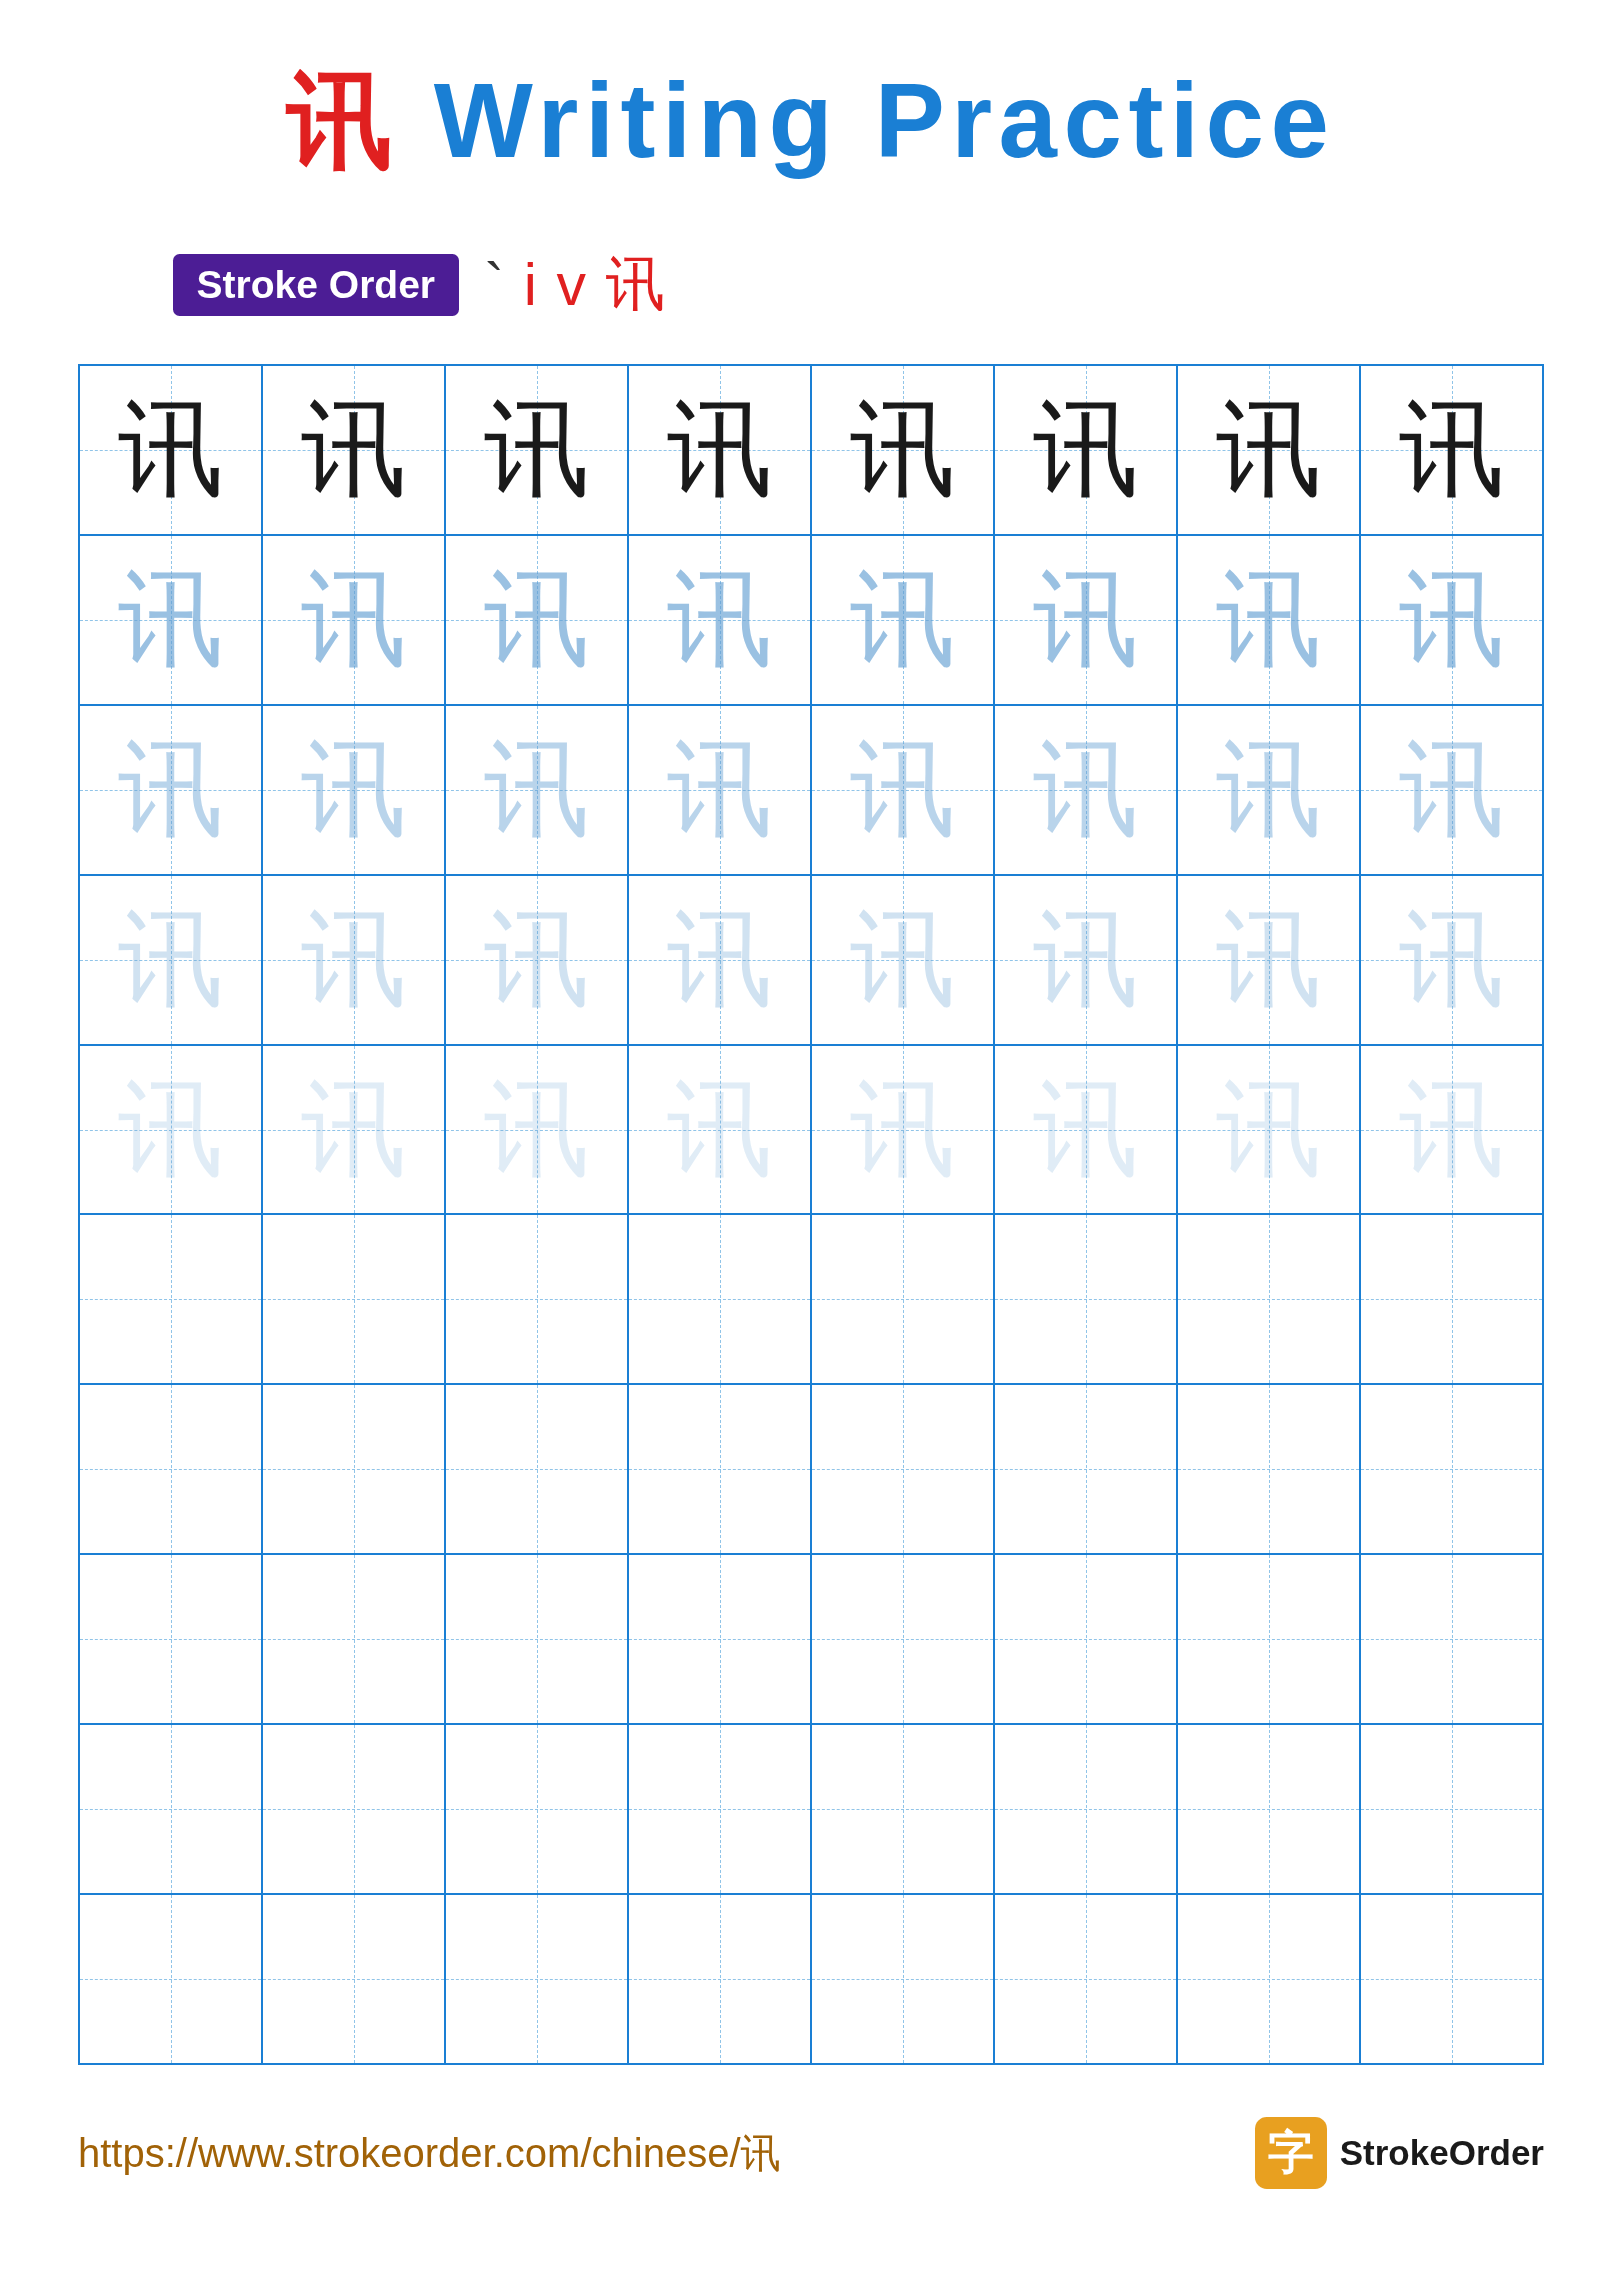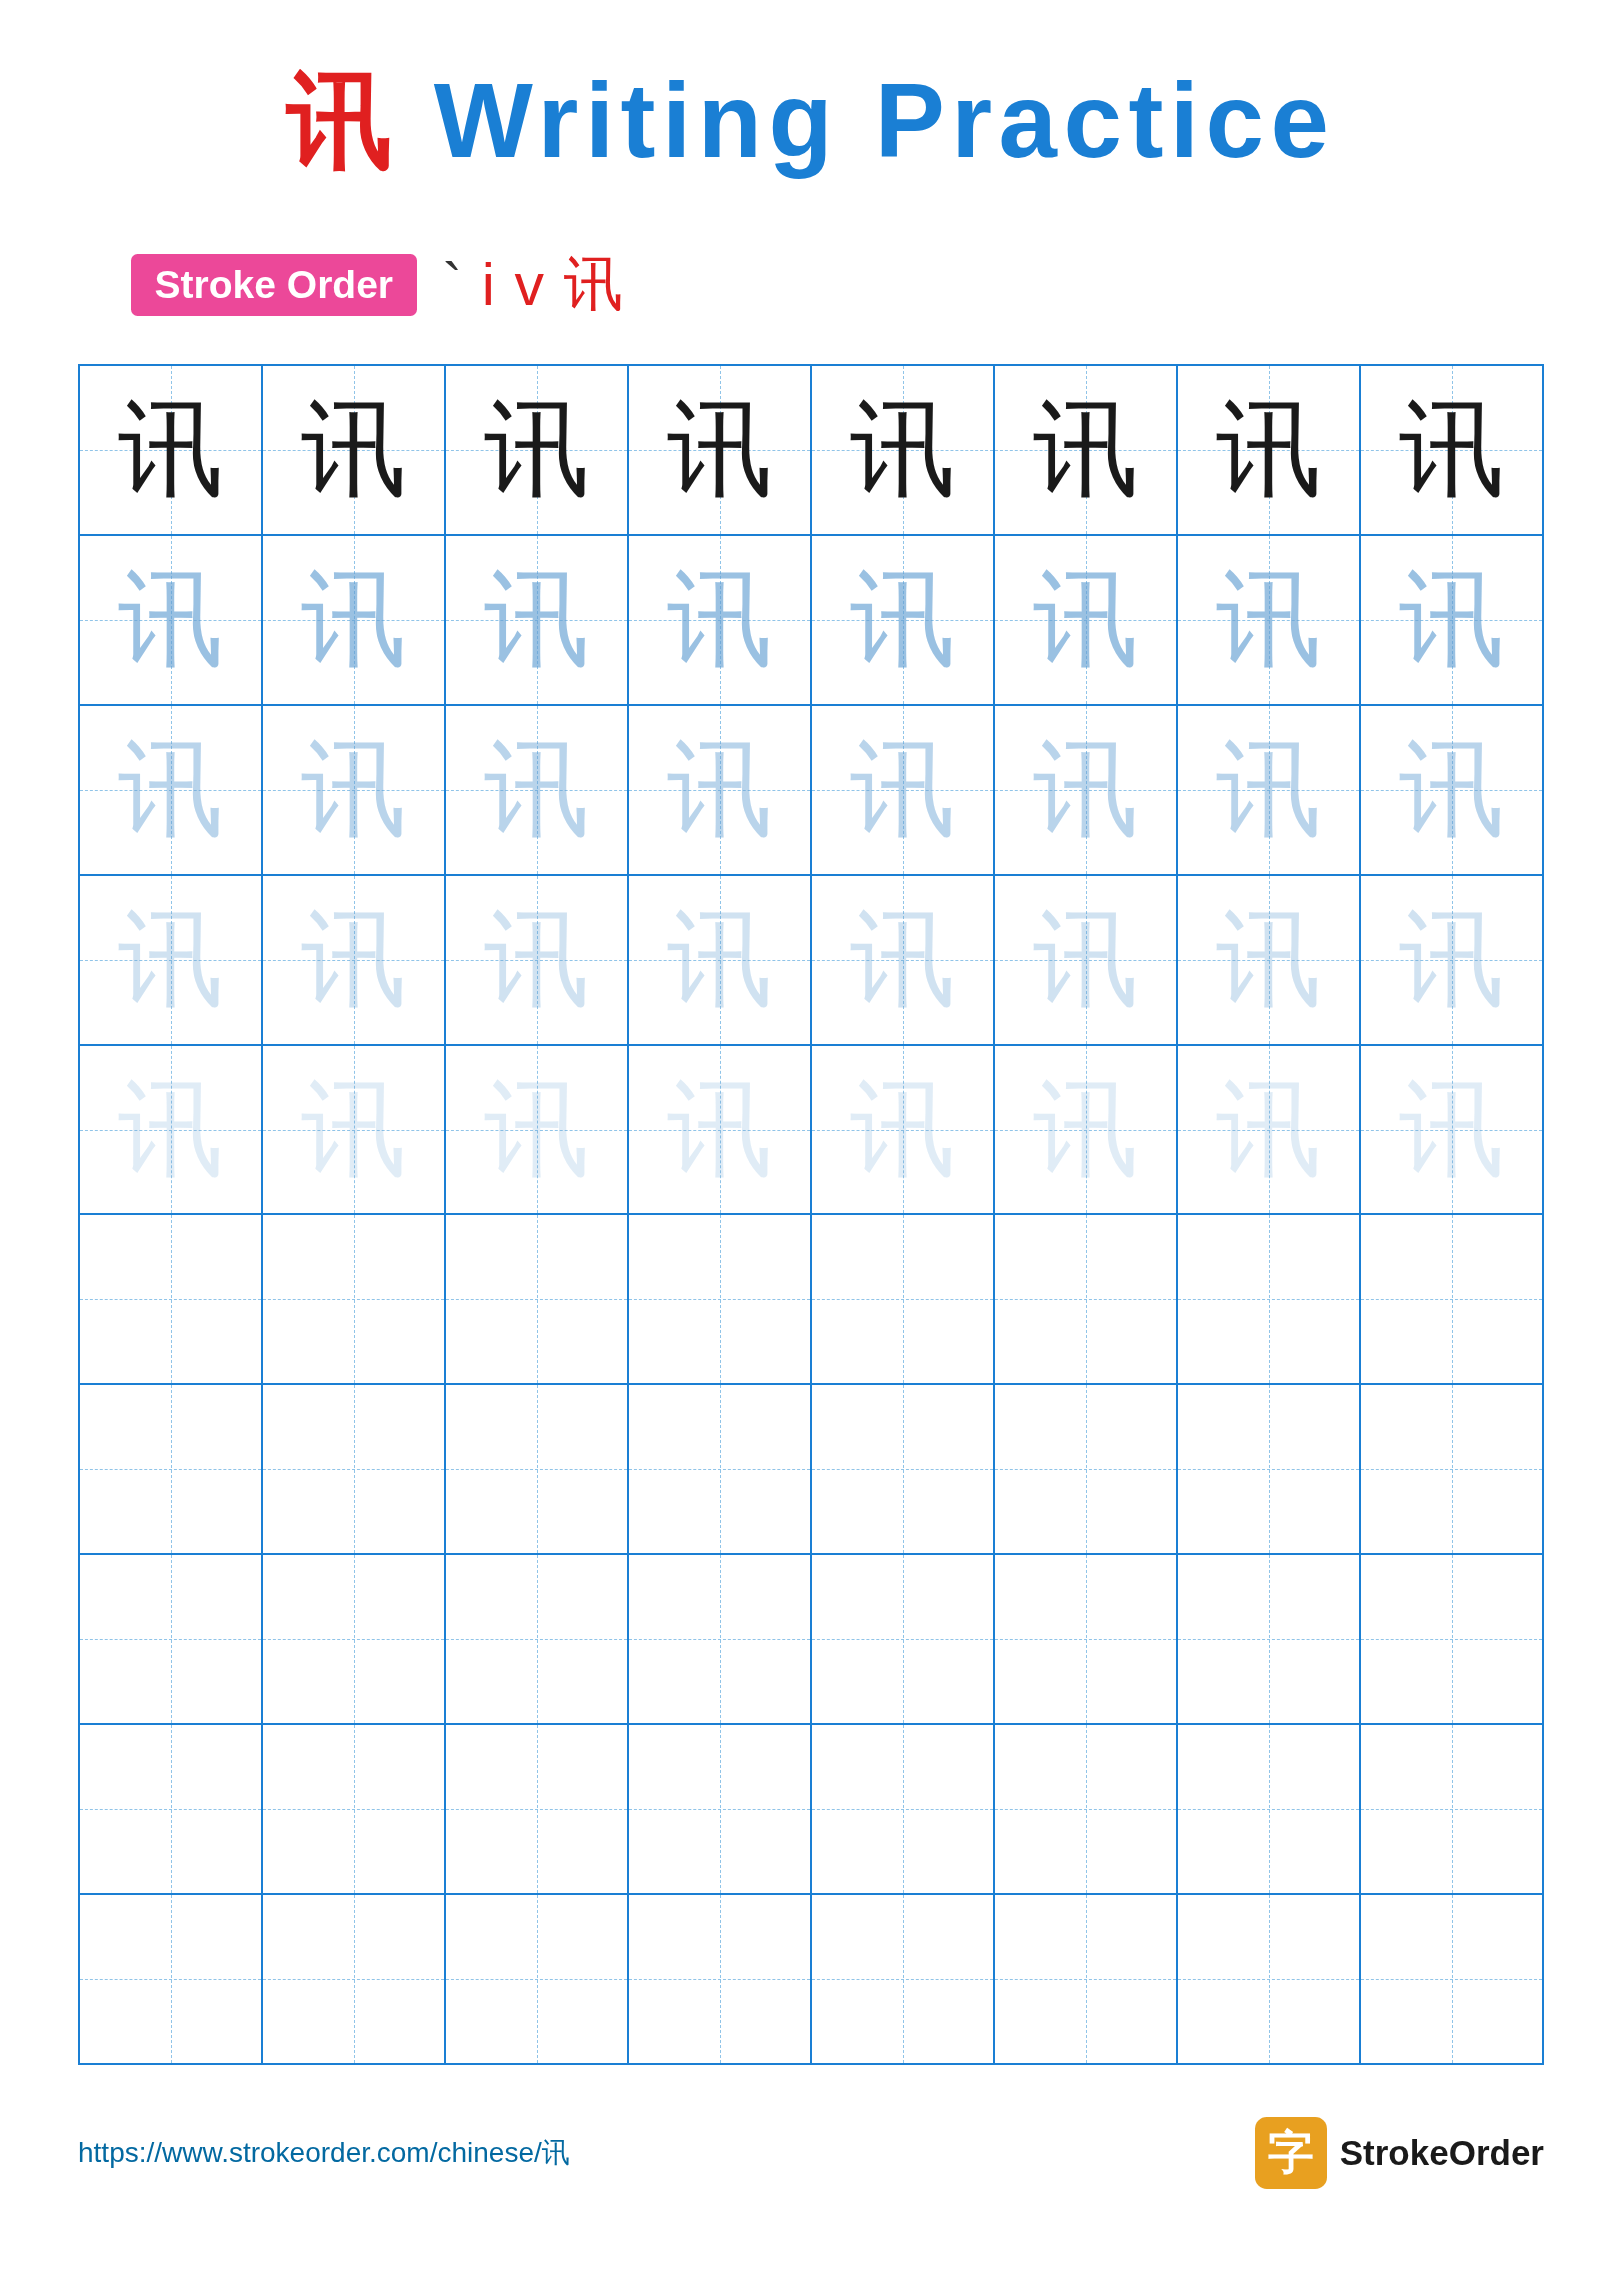--- a/index.html
+++ b/index.html
@@ -38,26 +38,27 @@
     .stroke-order-row {
       display: flex;
       align-items: center;
       gap: 26px;
       margin-bottom: 39px;
       align-self: flex-start;
       margin-left: 52px;
     }
 
     .stroke-order-badge {
-      background: #ec4899;
+      background: #4c1d95;
       color: #ffffff;
       font-size: 39px;
       font-weight: bold;
       padding: 9.2px 23.6px;
       border-radius: 6.5px;
+      margin-left: 42px;
     }
 
     .stroke-order-chars {
       display: flex;
       align-items: center;
       gap: 19.6px;
       font-size: 59px;
       color: #333;
     }
 
@@ -137,22 +138,22 @@
 
     .footer {
       display: flex;
       justify-content: space-between;
       align-items: center;
       width: 1466px;
       margin-top: 52px;
     }
 
     .footer-url {
-      font-size: 28px;
-      color: #0369a1;
+      font-size: 40px;
+      color: #a16207;
       text-align: center;
     }
 
     .footer-logo {
       display: flex;
       align-items: center;
       gap: 13px;
     }
 
     .footer-logo-icon {

